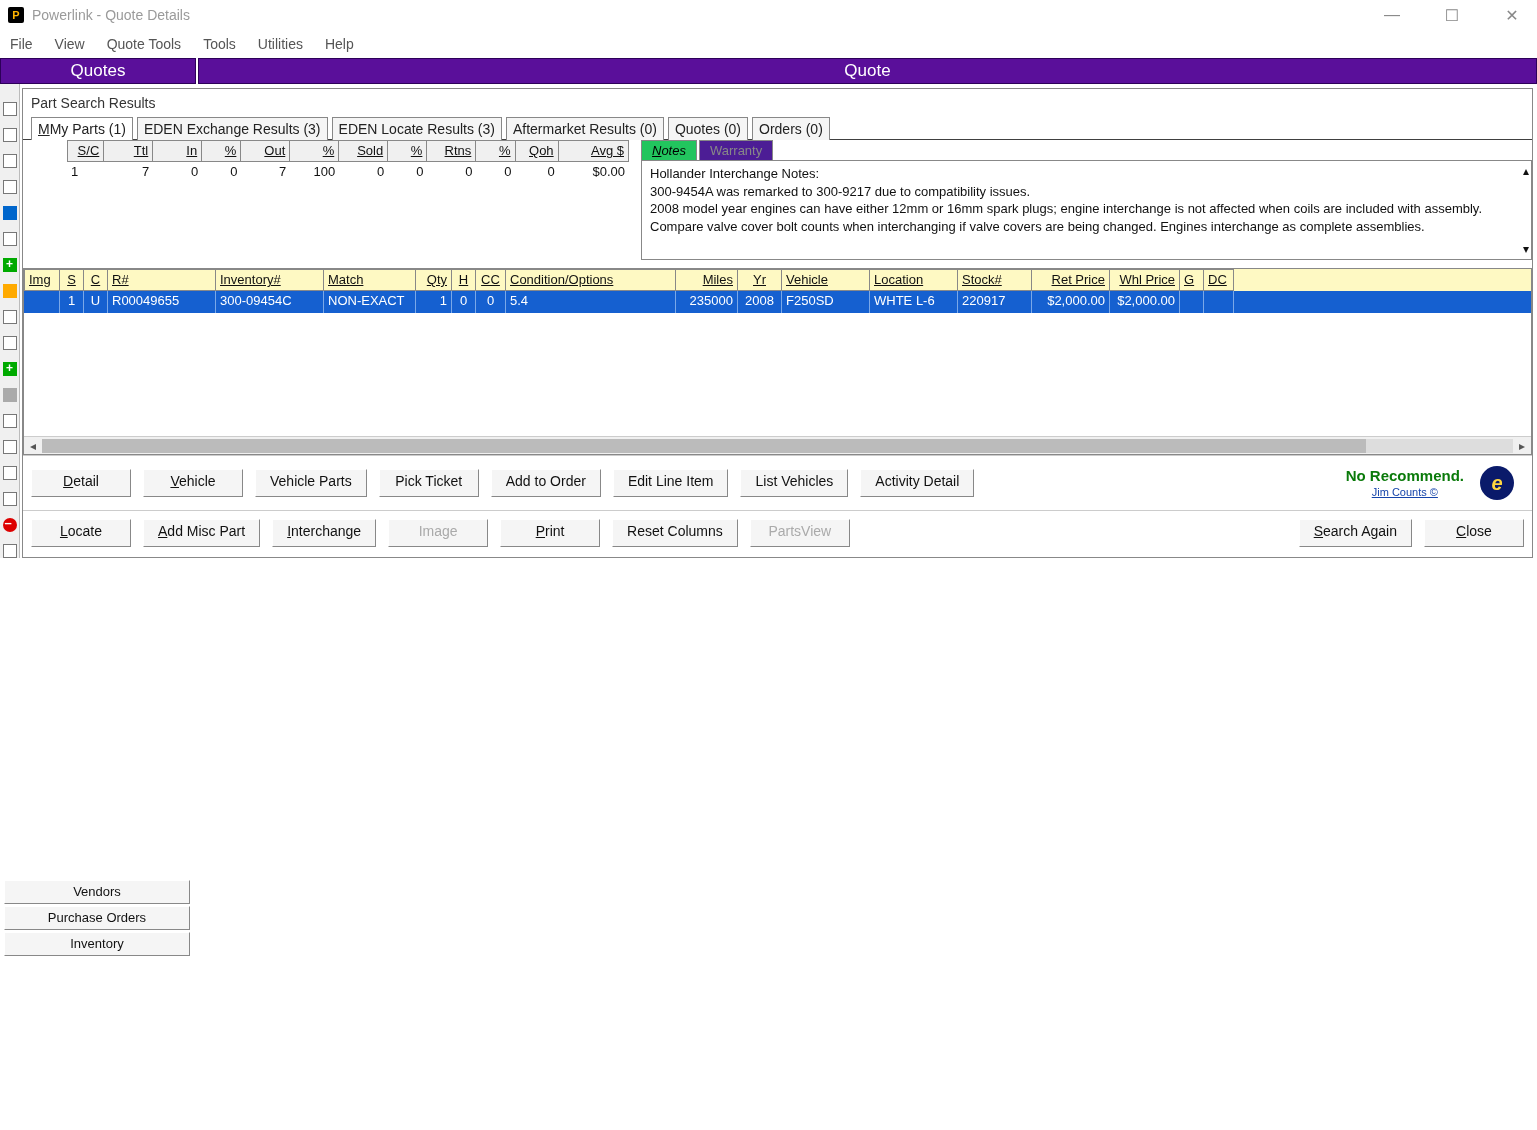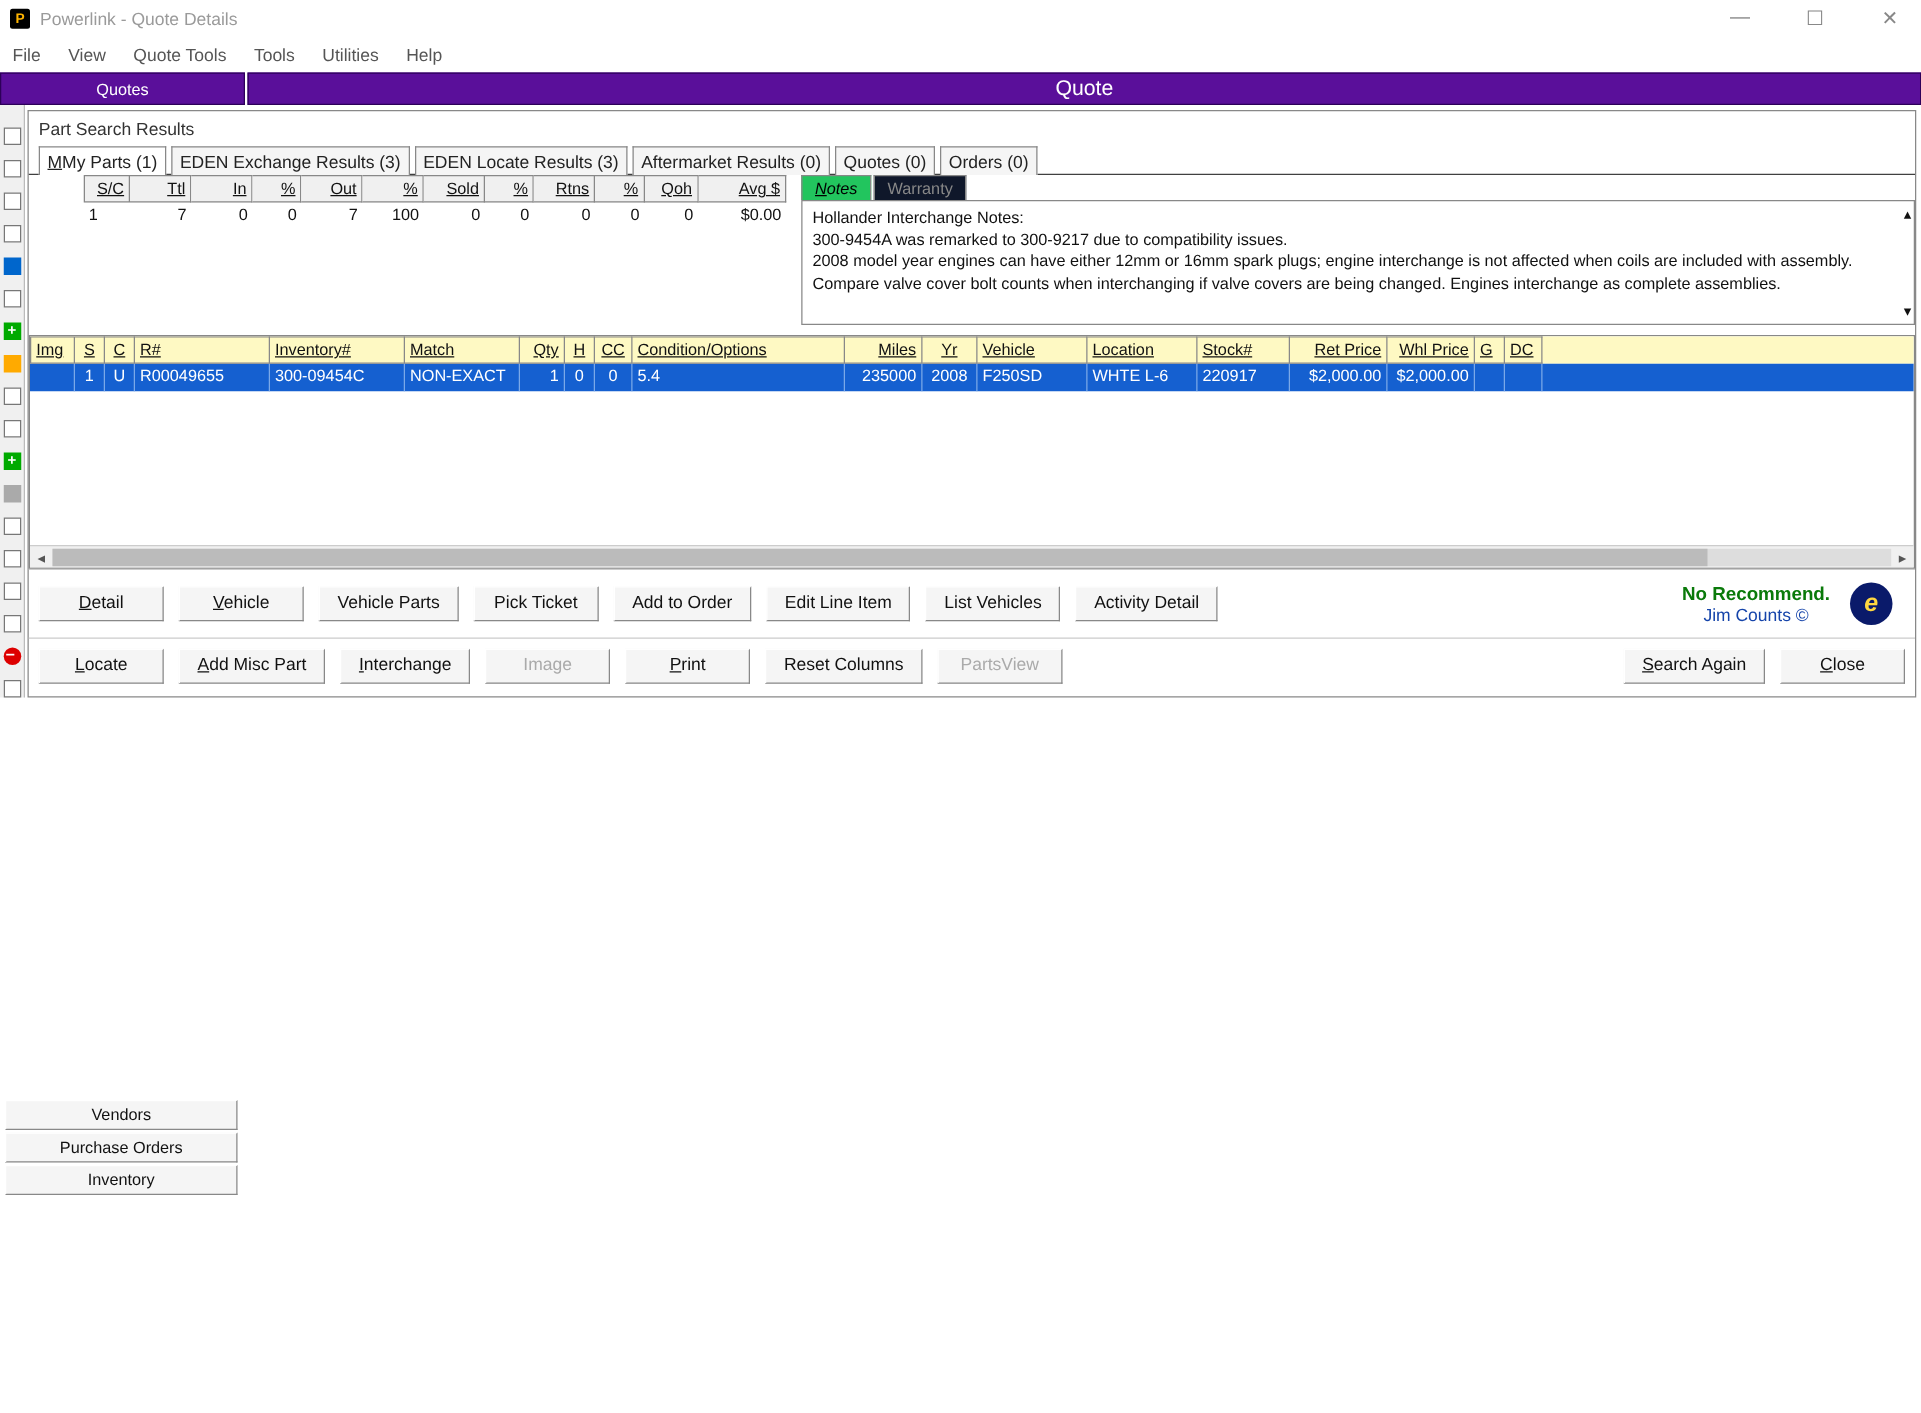--- a/index.html
+++ b/index.html
@@ -9,21 +9,21 @@
   .titlebar .app-icon { width:16px; height:16px; background:#000; display:inline-flex; align-items:center; justify-content:center; border-radius:2px; margin-right:8px; }
   .titlebar .app-icon-inner { color:#ffb400; font-size:11px; font-weight:bold; }
   .titlebar .title { color:#9a9a9a; font-size:14px; }
   .winbtns { margin-left:auto; display:flex; gap:26px; color:#888; }
   .winbtn { width:34px; text-align:center; font-size:16px; }
   
   .menubar { height:28px; display:flex; align-items:center; padding:0 10px; gap:22px; color:#555; font-size:14px; }
   .menubar span { cursor:default; }
   
   .tabsrow { display:flex; height:26px; }
-  .tab-quotes { width:196px; background:#5a0f9a; color:#fff; border:1px solid #2d0059; display:flex; align-items:center; justify-content:center; font-size:13px; }
+  .tab-quotes { width:196px; background:#5a0f9a; color:#fff; border:1px solid #2d0059; display:flex; align-items:center; justify-content:center; font-size:17px; }
   .tab-quote { flex:1; background:#5a0f9a; color:#fff; border:1px solid #2d0059; display:flex; align-items:center; justify-content:center; font-size:17px; margin-left:2px;}
   
   .content-wrap { display:flex; }
   .iconstrip { width:20px; background:#f0f0f0; border-right:1px solid #bbb; display:flex; flex-direction:column; align-items:center; padding-top:18px; gap:12px;}
   .iconstrip .ic { width:14px; height:14px; }
   .ic-page { background:#fff; border:1px solid #777; }
   .ic-page2 { background:#fff; border:1px solid #777; }
   .ic-yel { background:#fa0; }
   .ic-blue { background:#06c; }
   .ic-red { width:14px; height:14px; background:#d00; border-radius:50%; position:relative;}
@@ -49,21 +49,21 @@
   .statshdr { display:flex; height:22px; }
   .statshdr div { border:1px solid #888; border-left:none; background:#f0f0f0; text-align:right; padding:2px 4px; font-size:13px; text-decoration:underline;}
   .statshdr div:first-child { border-left:1px solid #888; }
   .statsdata { display:flex; height:22px; }
   .statsdata div { border-right:0px; padding:2px 4px; text-align:right; font-size:13px;}
   .c-sc{width:38px;} .c-ttl{width:50px;} .c-in{width:50px;} .c-pin{width:40px;}
   .c-out{width:50px;} .c-pout{width:50px;} .c-sold{width:50px;} .c-psold{width:40px;}
   .c-rtns{width:50px;} .c-prtns{width:40px;} .c-qoh{width:44px;} .c-avg{width:72px;}
   .notespane { flex:1; padding:0 0 0 12px; }
   .notestabs { display:flex; gap:2px; }
-  .ntab { padding:2px 10px; border:1px solid #888; border-bottom:none; background:#0f172a; color:#888; font-size:13px;}
+  .ntab { padding:2px 10px; border:1px solid #888; border-bottom:none; background:#4c1d95; color:#888; font-size:13px;}
   .ntab.sel { background:#22c55e; color:#000;font-style:italic; }
   .notesbox { border:1px solid #888; border-top:1px solid #888; padding:4px 22px 4px 8px; height:100px; position:relative; font-size:13px; line-height:1.35;}
   .notesbox .scroll-up { position:absolute; right:2px; top:2px; font-size:12px;}
   .notesbox .scroll-dn { position:absolute; right:2px; bottom:2px; font-size:12px;}
   
   .results { border:1px solid #888; margin-top:8px; flex:1; position:relative; overflow:hidden; }
   .rtable { position:absolute; left:0; top:0; right:0; }
   .rhdr { display:flex; background:#fef9c3; height:22px;}
   .rhdr div { border:1px solid #888; border-left:none; padding:2px 4px; font-size:13px; text-decoration:underline; white-space:nowrap; overflow:hidden;}
   .rhdr div:first-child { border-left:1px solid #888; }
@@ -80,21 +80,21 @@
   .hscroll .arrow { width:18px; text-align:center; color:#555; font-size:12px; }
   .hscroll .track { flex:1; background:#ddd; height:14px; position:relative;}
   .hscroll .thumb { position:absolute; left:0; width:90%; height:14px; background:#bbb;}
   
   .btnrow { display:flex; align-items:center; padding:10px 8px; gap:12px; border-top:1px solid #ccc;}
   .btnrow2 { display:flex; align-items:center; padding:8px 8px 10px 8px; gap:12px; border-top:1px solid #ccc;}
   .btn { min-width:100px; height:28px; background:#f5f5f5; border:1px solid #888; border-top-color:#fff; border-left-color:#fff; padding:3px 14px; font-size:14px; text-align:center; cursor:default; }
   .btn.disabled { color:#aaa; }
   .norec-wrap { margin-left:auto; display:flex; align-items:center; gap:16px; margin-right:10px;}
   .norec { color:#0a7a0a; font-weight:bold; font-size:15px; text-align:center;}
-  .jimlink { color:#1544aa; font-size:14px; }
+  .jimlink { color:#1544aa; font-size:11px; text-decoration:underline; }
   .elogo { width:34px; height:34px; background:#0a1a6a; border-radius:50%; color:#ffd740; display:flex; align-items:center; justify-content:center; font-weight:bold; font-size:20px; font-style:italic;}
   .spacer { flex:1; }
   
   .bottomside { position:absolute; left:4px; top:880px; width:188px; display:flex; flex-direction:column; }
   .bottomside .btn { min-width:auto; width:186px; height:24px; margin-bottom:2px; font-size:13px;}
 </style>
 </head>
 <body>
 
 <div class="titlebar">

